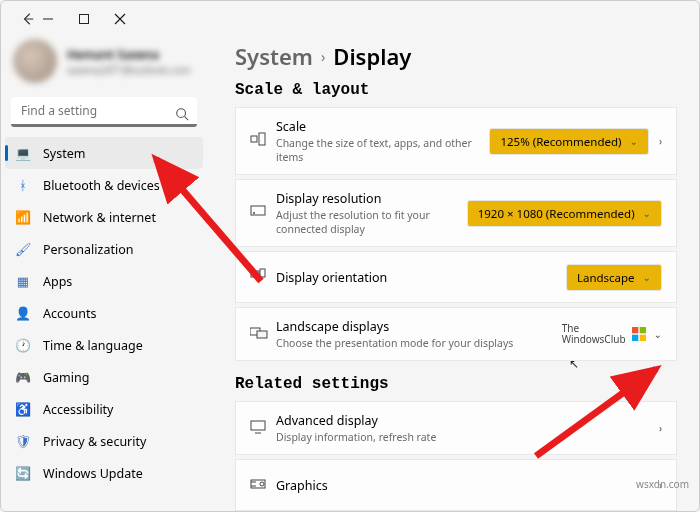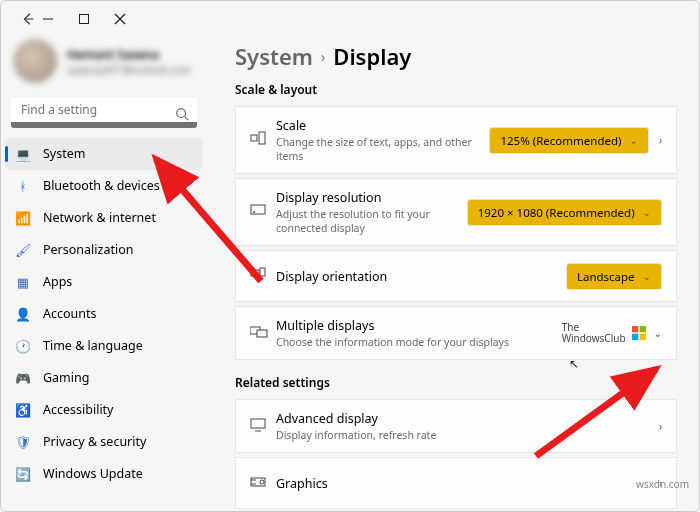--- a/index.html
+++ b/index.html
@@ -9,32 +9,32 @@
   .title { font-size: 12px; flex: 1; padding-left: 16px; }
   .winbtns { display: flex; gap: 22px; align-items: center; padding-right: 10px; }
   .winbtn { width: 14px; height: 14px; display:flex; align-items:center; justify-content:center; font-size:12px; }
   .container { display:flex; height: calc(100% - 36px); }
   .sidebar { width: 210px; padding: 0 8px 0 4px; display:flex; flex-direction:column; }
   .profile { display:flex; align-items:center; gap:10px; padding: 2px 8px 10px 8px; filter: blur(3px); }
   .avatar { width:44px; height:44px; border-radius:50%; background: radial-gradient(circle at 40% 40%, #d6c6b8, #9e8f82); }
   .uname { font-size:12px; font-weight:600; }
   .umail { font-size:10px; color:#666; }
   .search { margin:4px 6px 10px 6px; position:relative; }
-  .search input { width:100%; height:30px; padding:0 30px 0 10px; font-size:12px; background:#fff; border:none; border-bottom:6px solid #737373; border-radius:3px; }
+  .search input { width:100%; height:30px; padding:0 30px 0 10px; font-size:12px; background:#fff; border:none; border-bottom:3px solid #737373; border-radius:3px; }
   .search .sicon { position:absolute; right:8px; top:7px; color:#555; }
   .nav { display:flex; flex-direction:column; gap:0; }
   .navitem { display:flex; align-items:center; height:32px; padding:0 10px; font-size:12.5px; border-radius:4px; gap:12px; cursor:default; }
   .navitem.sel { background:#eaeaea; position:relative; }
   .navitem.sel::before { content:""; position:absolute; left:0; top:8px; bottom:8px; width:3px; background:#0067c0; border-radius:2px; }
   .ni-icon { width:16px; text-align:center; color:#3a6fbf; font-size:13px; }
   .main { flex:1; padding: 4px 22px 0 24px; overflow-y:auto; }
   .crumb { display:flex; align-items:center; gap:8px; font-size:22px; font-weight:600; margin-bottom:10px; }
   .crumb .sep { font-size:14px; color:#777; font-weight:normal; }
   .crumb .parent { color:#666; font-weight:600; }
-  .sechdr { font-size:12px; font-weight:600; margin: 6px 0 8px 0; }
+  .sechdr { font-size:16px; font-weight:600; margin: 6px 0 8px 0; font-family: Liberation Mono, monospace; }
   .card { background:#fdfdfd; border:1px solid #e7e7e7; border-radius:0; display:flex; align-items:center; padding:10px 14px; margin-bottom:4px; min-height:52px; }
   .c-icon { width:26px; color:#444; font-size:14px; }
   .c-text { flex:1; }
   .c-title { font-size:12.5px; }
   .c-sub { font-size:10.5px; color:#6a6a6a; margin-top:1px; }
   .c-ctrl { display:flex; align-items:center; gap:10px; }
   .drop { background:#eab308; border:1px solid #e4e4e4; border-radius:3px; font-size:11.5px; padding:5px 10px; display:flex; align-items:center; gap:8px; min-width:80px; justify-content:space-between; }
   .chev { font-size:10px; color:#555; }
   .watermark { font-size:10px; color:#444; line-height:1.1; margin-right:8px; display:flex; align-items:center; gap:6px;}
   .wlogo { width:14px; height:14px; }
@@ -197,22 +197,22 @@
           </div>
       </div>
     </div>
 
     <div class="card">
       <div class="c-icon"><svg width="18" height="14" viewBox="0 0 18 14">
             <rect x="0" y="2" width="10" height="7" stroke="#444" fill="none"></rect>
             <rect x="7" y="5" width="10" height="7" stroke="#444" fill="#f5f5f5"></rect>
           </svg></div>
       <div class="c-text">
-        <div class="c-title">Multiple displays</div>
-        <div class="c-sub">Choose the information mode for your displays</div>
+        <div class="c-title">Landscape displays</div>
+        <div class="c-sub">Choose the presentation mode for your displays</div>
       </div>
       <div class="watermark">
         <div>
           <div>The</div>
           <div>WindowsClub</div>
         </div>
         <svg class="wlogo" viewBox="0 0 20 20">
             <rect x="0" y="0" width="9" height="9" fill="#f35325"></rect>
             <rect x="11" y="0" width="9" height="9" fill="#81bc06"></rect>
             <rect x="0" y="11" width="9" height="9" fill="#05a6f0"></rect>

